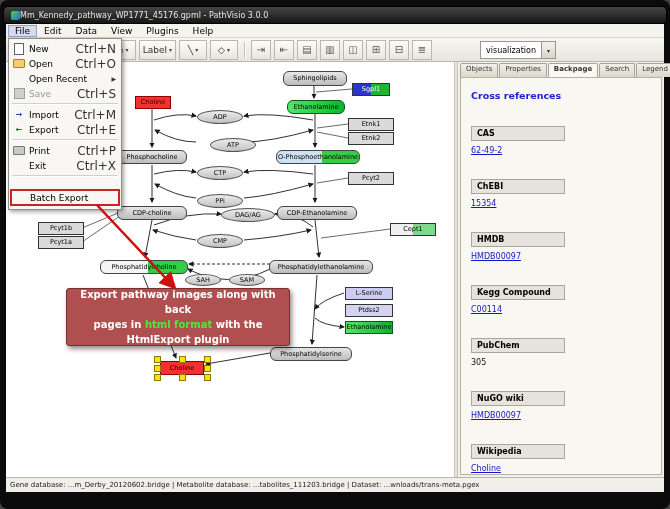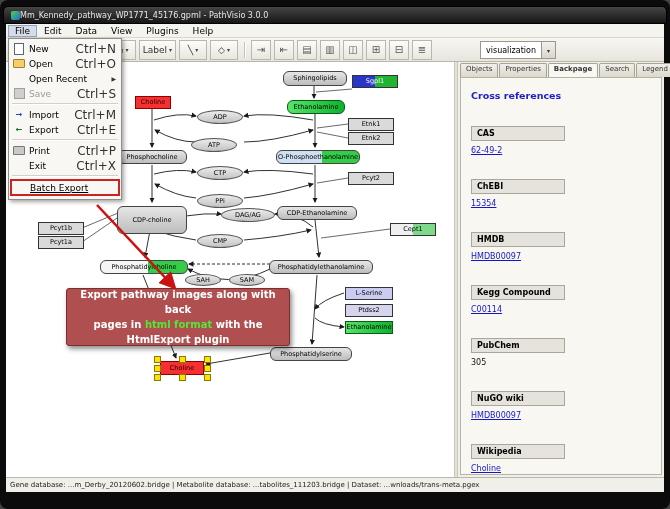--- a/index.html
+++ b/index.html
@@ -36,21 +36,21 @@
   
   .filemenu{position:absolute;left:2px;top:14px;width:112px;background:#f8f7f3;border:1px solid #8f8d84;
             box-shadow:2px 2px 4px rgba(0,0,0,.35);z-index:10;padding:2px 0;font-size:9px;}
   .fm-item{display:flex;align-items:center;height:15px;padding:0 5px 0 4px;}
   .fm-item .mi{width:12px;height:10px;margin-right:4px;flex:none;display:inline-flex;align-items:center;justify-content:center;font-size:8px;}
   .fm-label{flex:1;white-space:nowrap;}
   .fm-sc{font-size:12px;color:#333;margin-left:6px;}
   .fm-sub{font-size:6px;color:#333;margin-left:6px;}
   .fm-item.disabled{color:#9a9a9a;}
   .fm-sep{border-top:1px solid #d3d1c7;border-bottom:1px solid #fff;margin:2px 3px;}
-  .fm-item.boxed{border:2px solid #cc2222;height:13px;margin:2px 1px 1px 1px;padding:0 3px 0 2px;text-decoration:underline;}
+  .fm-item.boxed{border:2px solid #cc2222;height:13px;margin:12px 1px 1px 1px;padding:0 3px 0 2px;}
   .ic-new{width:8px;height:10px;background:#fff;border:1px solid #567;}
   .ic-open{width:10px;height:7px;background:#f5cf6e;border:1px solid #a8821f;border-radius:1px;}
   .ic-save{width:9px;height:9px;background:#7f92a8;border:1px solid #49586b;}
   .ic-save.dis{background:#cfcfcf;border-color:#9f9f9f;}
   .ic-print{width:10px;height:7px;background:#c9c9c9;border:1px solid #777;border-radius:1px 1px 0 0;}
   .glyph-blue{color:#2244bb;font-weight:bold;}
   .glyph-green{color:#117722;font-weight:bold;}
 
   
   .main{position:absolute;left:0;top:38px;width:658px;height:415px;}
@@ -196,33 +196,33 @@
             <path d="M342,62 L311,66"></path>
             <path d="M342,76 L311,70"></path>
             <path d="M342,116 L311,121"></path>
             <path d="M384,167 L315,176"></path>
             <path d="M76,166 L112,151"></path>
             <path d="M76,180 L114,154"></path>
           </g>
         </svg>
 
         <div class="node n-round" style="left:277px;top:9px;width:64px;height:15px">Sphingolipids</div>
-        <div class="node n-gene" style="left:346px;top:13px;width:46px;height:13px;background:linear-gradient(90deg,#2a36c8 0 50%,#21b433 50% 100%);color:#fff">Sgpl1</div>
+        <div class="node n-gene" style="left:346px;top:21px;width:38px;height:13px;background:linear-gradient(90deg,#2a36c8 0 50%,#21b433 50% 100%);color:#fff">Sgpl1</div>
         <div class="node n-gene n-red" style="left:129px;top:34px;width:36px;height:13px">Choline</div>
         <div class="node n-round n-green" style="left:281px;top:38px;width:58px;height:14px">Ethanolamine</div>
         <div class="node n-gene" style="left:342px;top:56px;width:46px;height:13px">Etnk1</div>
         <div class="node n-gene" style="left:342px;top:70px;width:46px;height:13px">Etnk2</div>
         <div class="node n-ellipse" style="left:191px;top:48px;width:46px;height:14px">ADP</div>
-        <div class="node n-ellipse" style="left:185px;top:76px;width:46px;height:14px">ATP</div>
+        <div class="node n-ellipse" style="left:204px;top:76px;width:46px;height:14px">ATP</div>
         <div class="node n-round" style="left:111px;top:88px;width:70px;height:14px">Phosphocholine</div>
         <div class="node n-round" style="left:270px;top:88px;width:84px;height:14px;background:linear-gradient(90deg,#cfe0f2 0 55%,#35cc48 55%)">O-Phosphoethanolamine</div>
         <div class="node n-ellipse" style="left:191px;top:104px;width:46px;height:14px">CTP</div>
         <div class="node n-gene" style="left:342px;top:110px;width:46px;height:13px">Pcyt2</div>
         <div class="node n-ellipse" style="left:191px;top:132px;width:46px;height:14px">PPi</div>
-        <div class="node n-round" style="left:111px;top:144px;width:70px;height:28px">CDP-choline</div>
+        <div class="node n-round" style="left:111px;top:144px;width:70px;height:14px">CDP-choline</div>
         <div class="node n-ellipse" style="left:215px;top:146px;width:54px;height:14px">DAG/AG</div>
         <div class="node n-round" style="left:271px;top:144px;width:80px;height:14px">CDP-Ethanolamine</div>
         <div class="node n-gene" style="left:384px;top:161px;width:46px;height:13px;background:linear-gradient(90deg,#efefef 0 50%,#7fd98a 50%)">Cept1</div>
         <div class="node n-ellipse" style="left:191px;top:172px;width:46px;height:14px">CMP</div>
         <div class="node n-gene" style="left:32px;top:160px;width:46px;height:13px">Pcyt1b</div>
         <div class="node n-gene" style="left:32px;top:174px;width:46px;height:13px">Pcyt1a</div>
         <div class="node n-round" style="left:94px;top:198px;width:88px;height:14px;background:linear-gradient(90deg,#f5f5f5 0 55%,#35cc48 55%)">Phosphatidylcholine</div>
         <div class="node n-round" style="left:263px;top:198px;width:104px;height:14px">Phosphatidylethanolamine</div>
         <div class="node n-ellipse" style="left:179px;top:212px;width:36px;height:12px">SAH</div>
         <div class="node n-ellipse" style="left:223px;top:212px;width:36px;height:12px">SAM</div>

